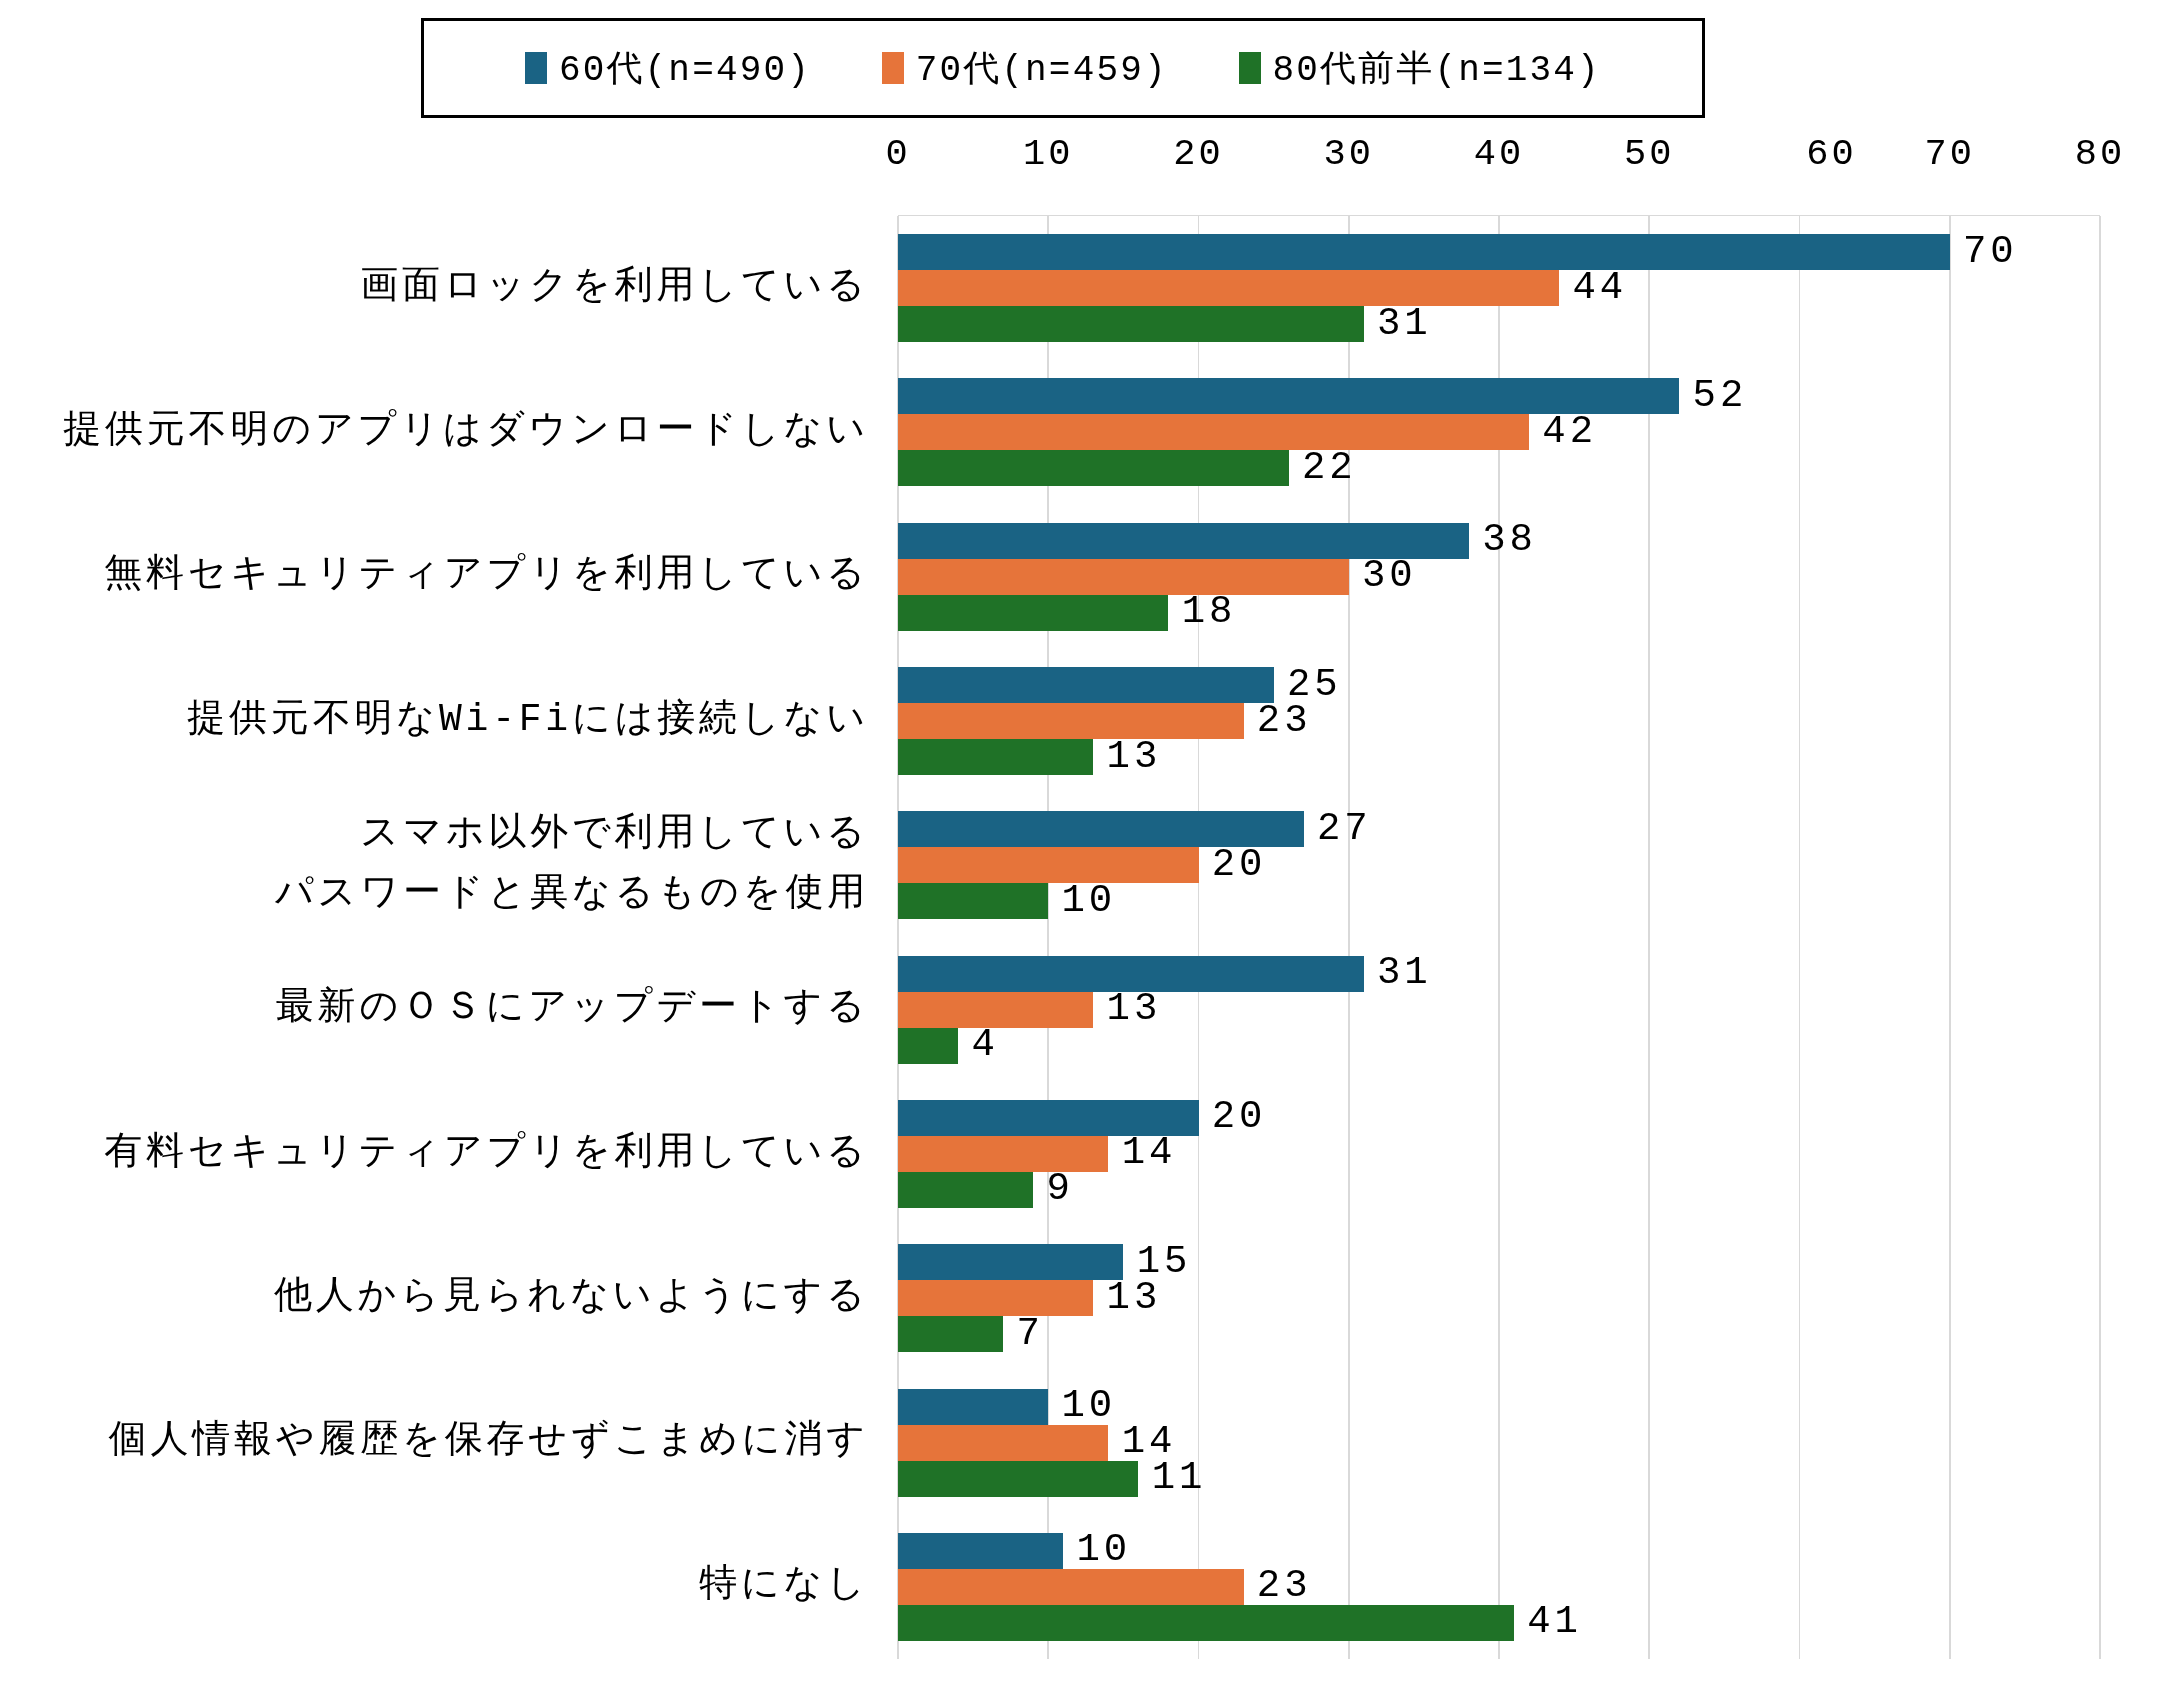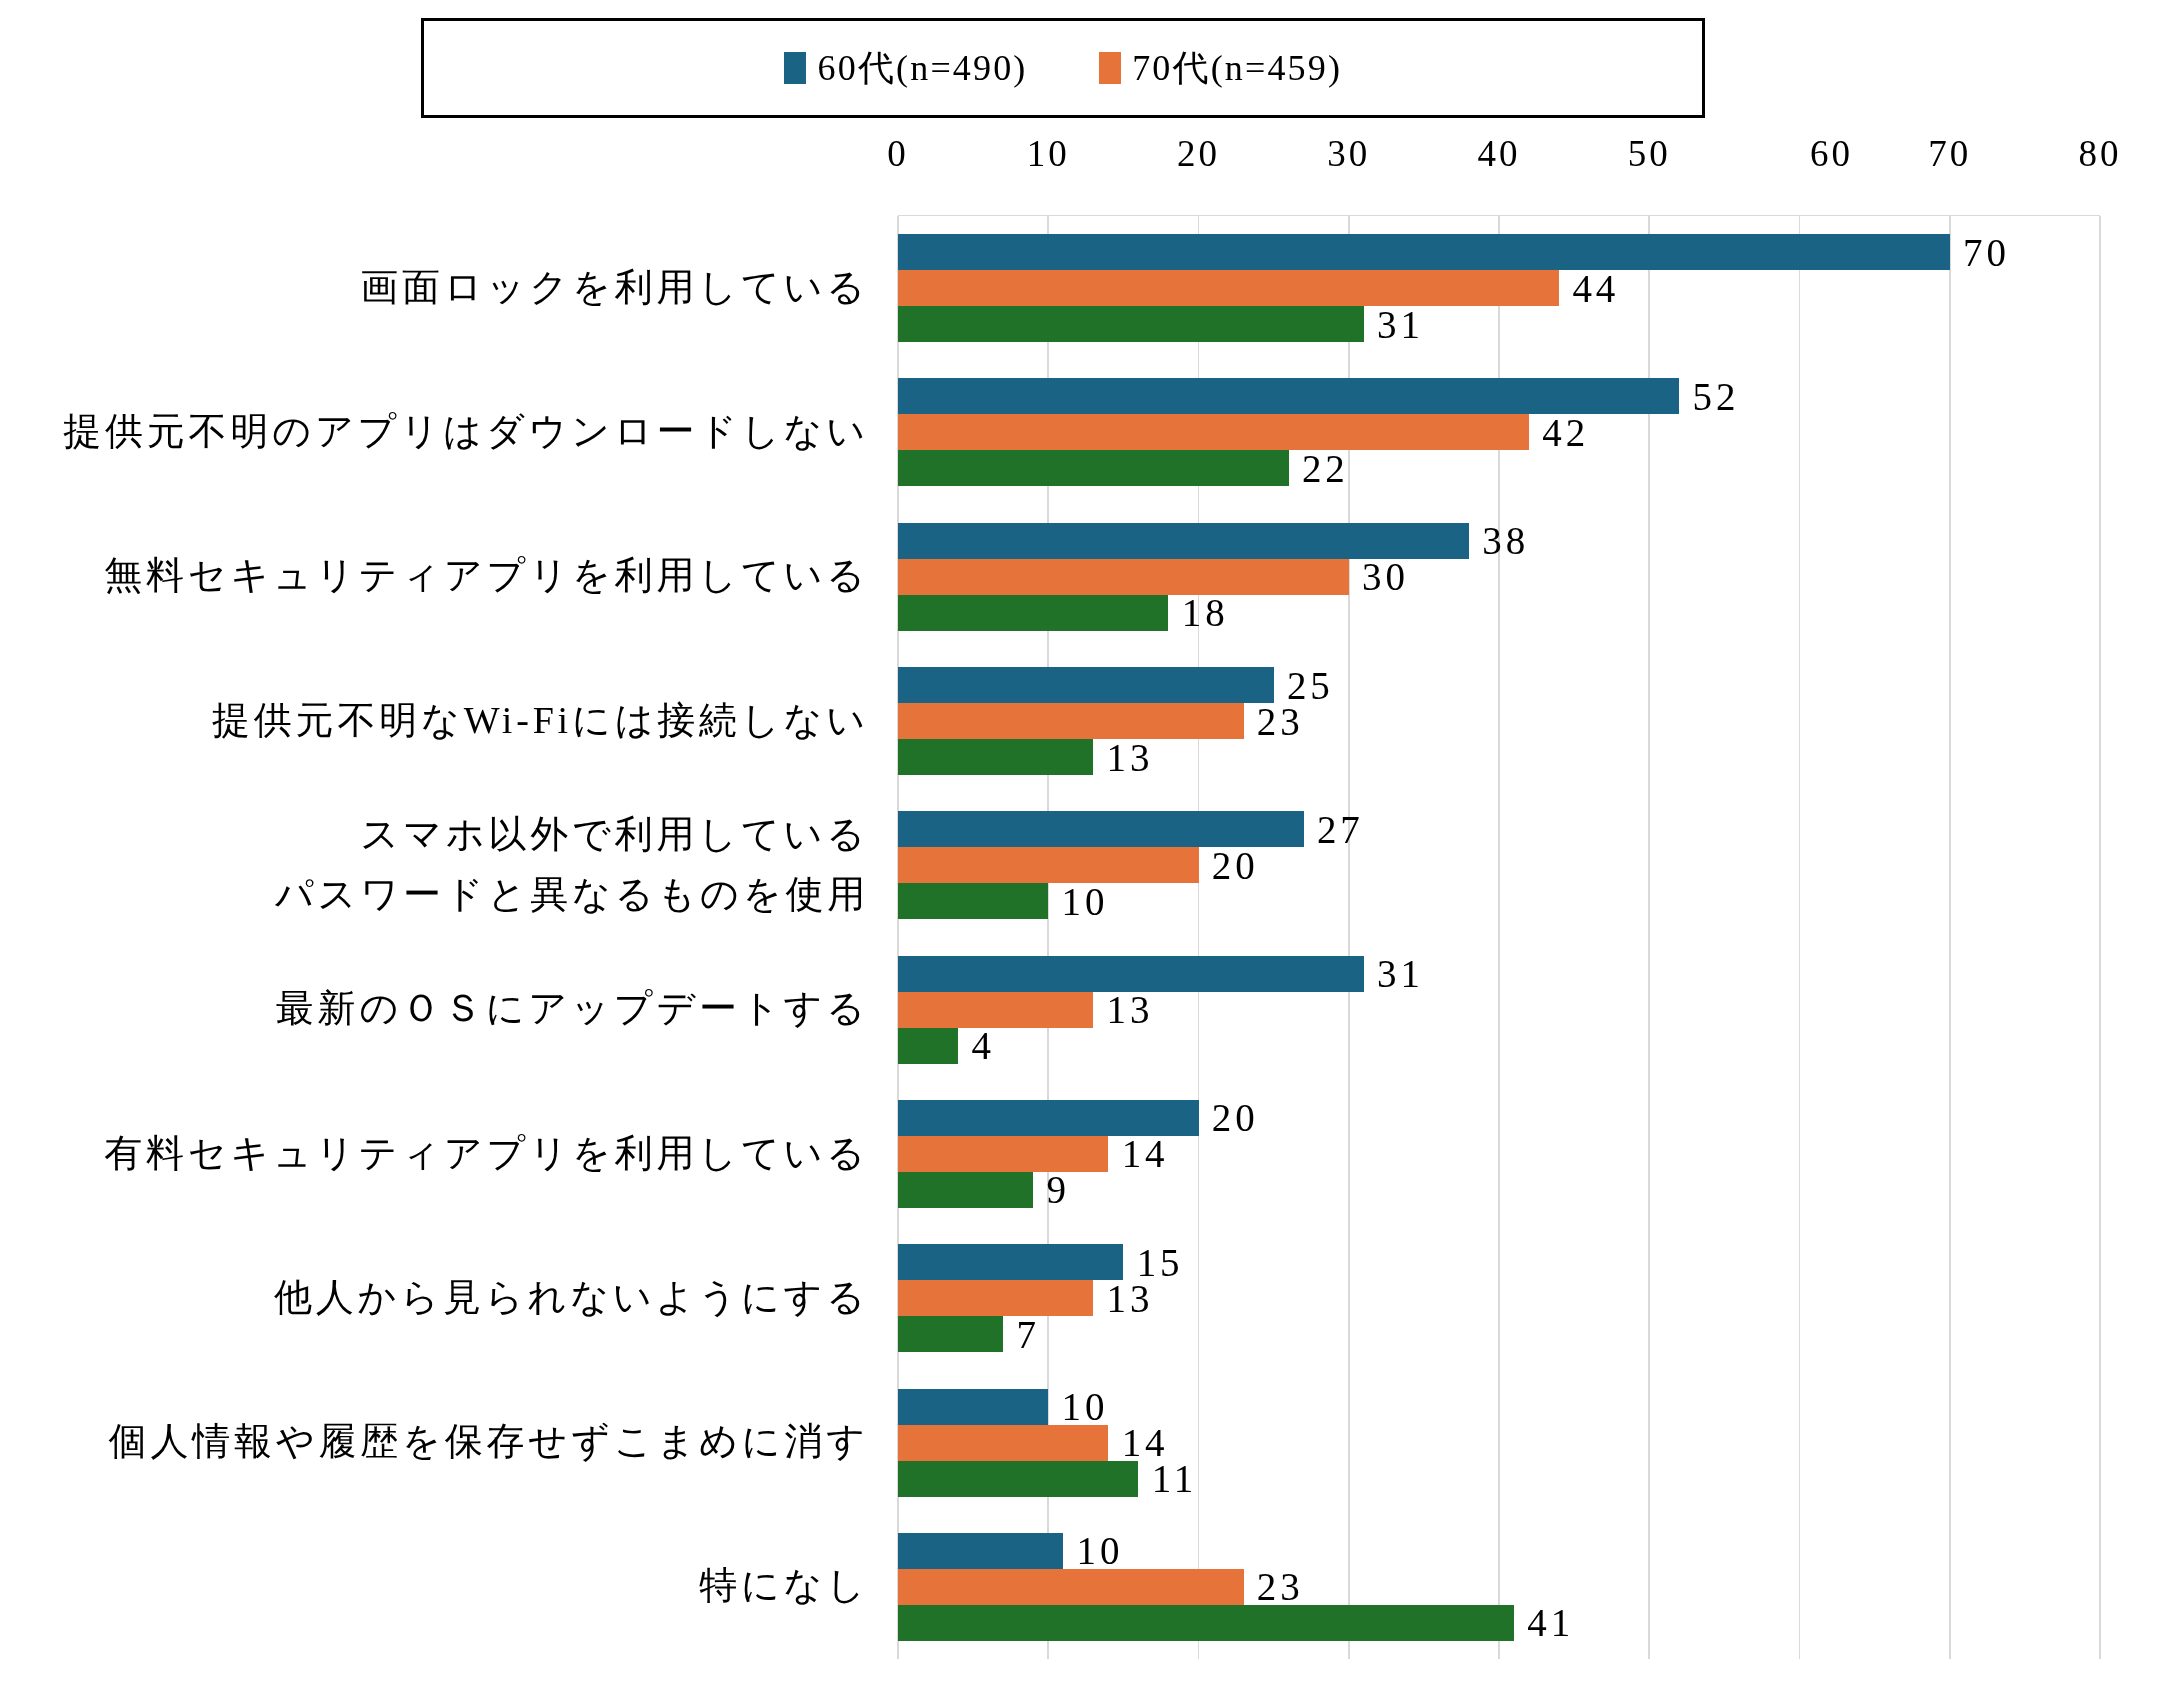--- a/index.html
+++ b/index.html
@@ -1,18 +1,18 @@
 <!DOCTYPE html>
 <html style="font-size:13.3px"><head>
 <meta charset="utf-8">
 <style>
   html,body{margin:0;padding:0;background:#ffffff;}
   .canvas{
     position:relative;width:2161px;height:1701px;background:#ffffff;
-    font-family:Liberation Serif, serif;color:#000;
+    font-family:Liberation Mono, monospace;color:#000;
     overflow:hidden;
   }
   
   .legend{
     position:absolute;left:421px;top:18.3px;width:1284px;height:100px;
     border:3.3px solid #000;box-sizing:border-box;
     display:flex;align-items:center;justify-content:center;gap:71px;
   }
   .legend-item{display:flex;align-items:center;gap:11.7px;font-size:36px;letter-spacing:0.06em;}
   .legend-marker{width:22px;height:32px;flex:none;}
@@ -37,20 +37,24 @@
 
 <div class="canvas">
   <div class="legend" id="legend">
       <div class="legend-item">
         <span class="legend-marker" style="background: rgb(26, 99, 132);"></span>
         <span>60代(n=490)</span>
       </div>
       <div class="legend-item">
         <span class="legend-marker" style="background: rgb(230, 116, 58);"></span>
         <span>70代(n=459)</span>
+      </div>
+      <div class="legend-item">
+        <span class="legend-marker" style="background: rgb(31, 114, 39);"></span>
+        <span>80代前半(n=134)</span>
       </div>
     </div>
   <div class="xaxis" id="xaxis">
       <span class="tick" style="left: 0%;">0</span>
       <span class="tick" style="left: 12.5%;">10</span>
       <span class="tick" style="left: 25%;">20</span>
       <span class="tick" style="left: 37.5%;">30</span>
       <span class="tick" style="left: 50%;">40</span>
       <span class="tick" style="left: 62.5%;">50</span>
       <span class="tick" style="left: 75%; margin-left: 32px;">60</span>

